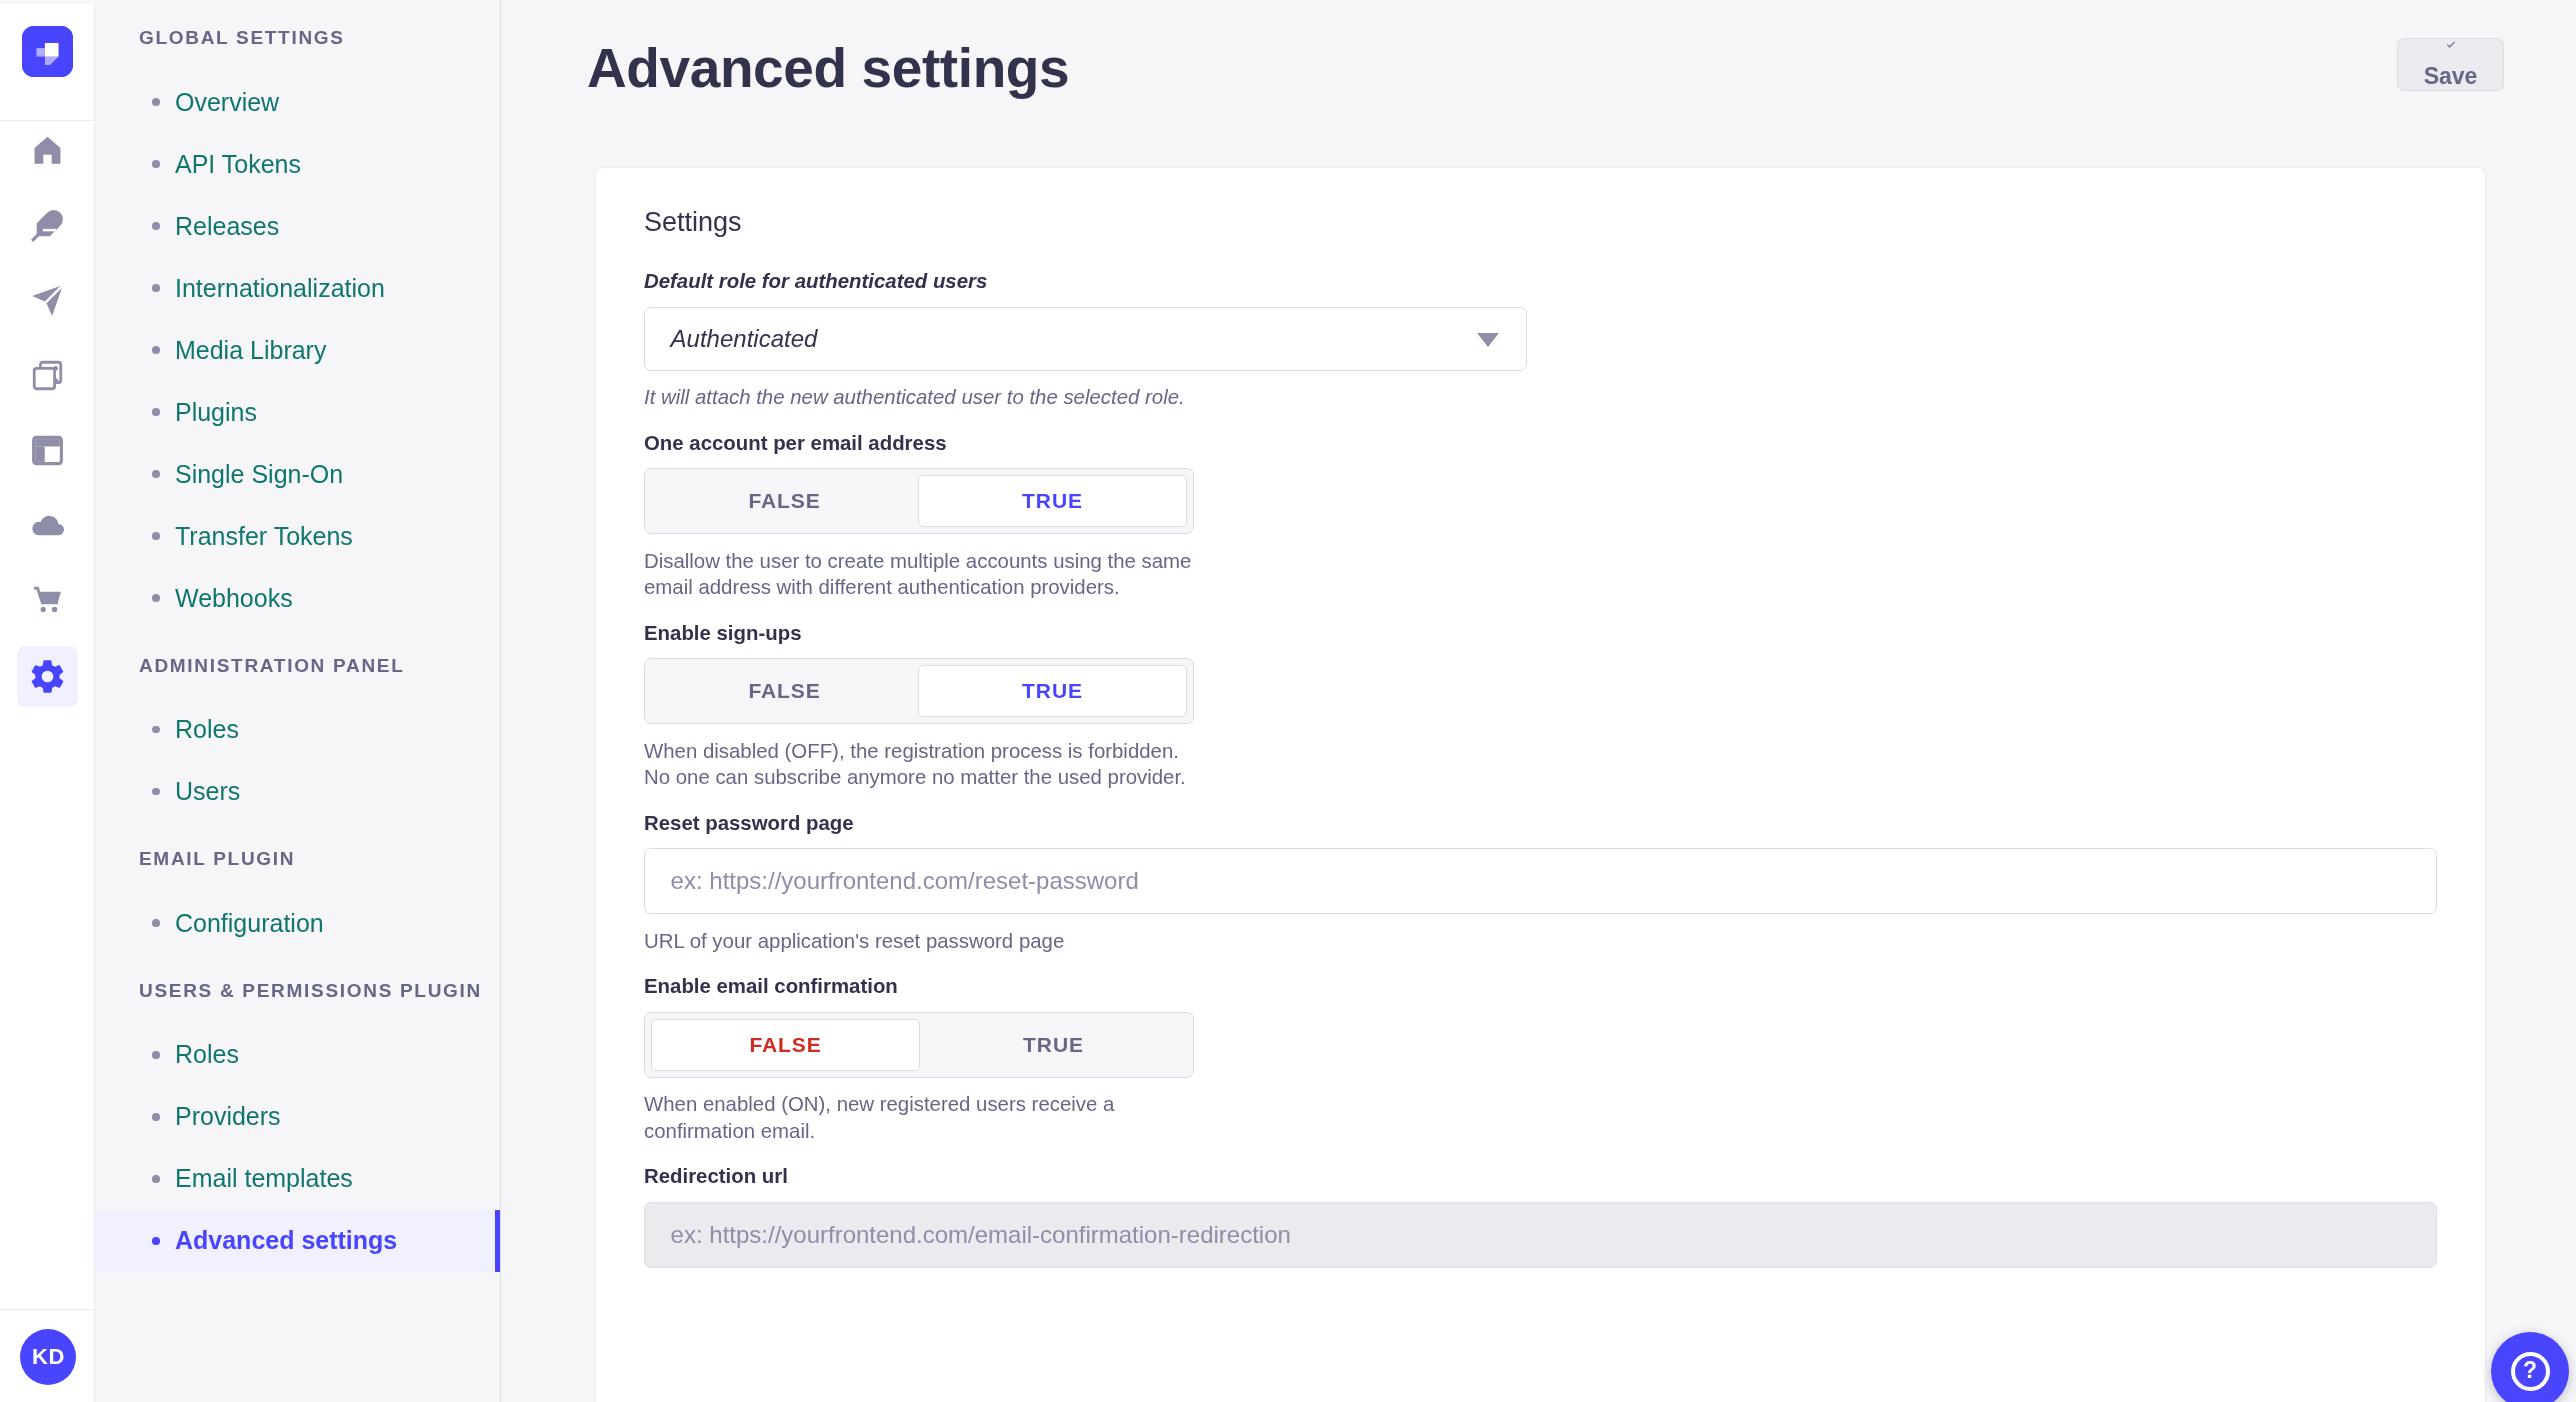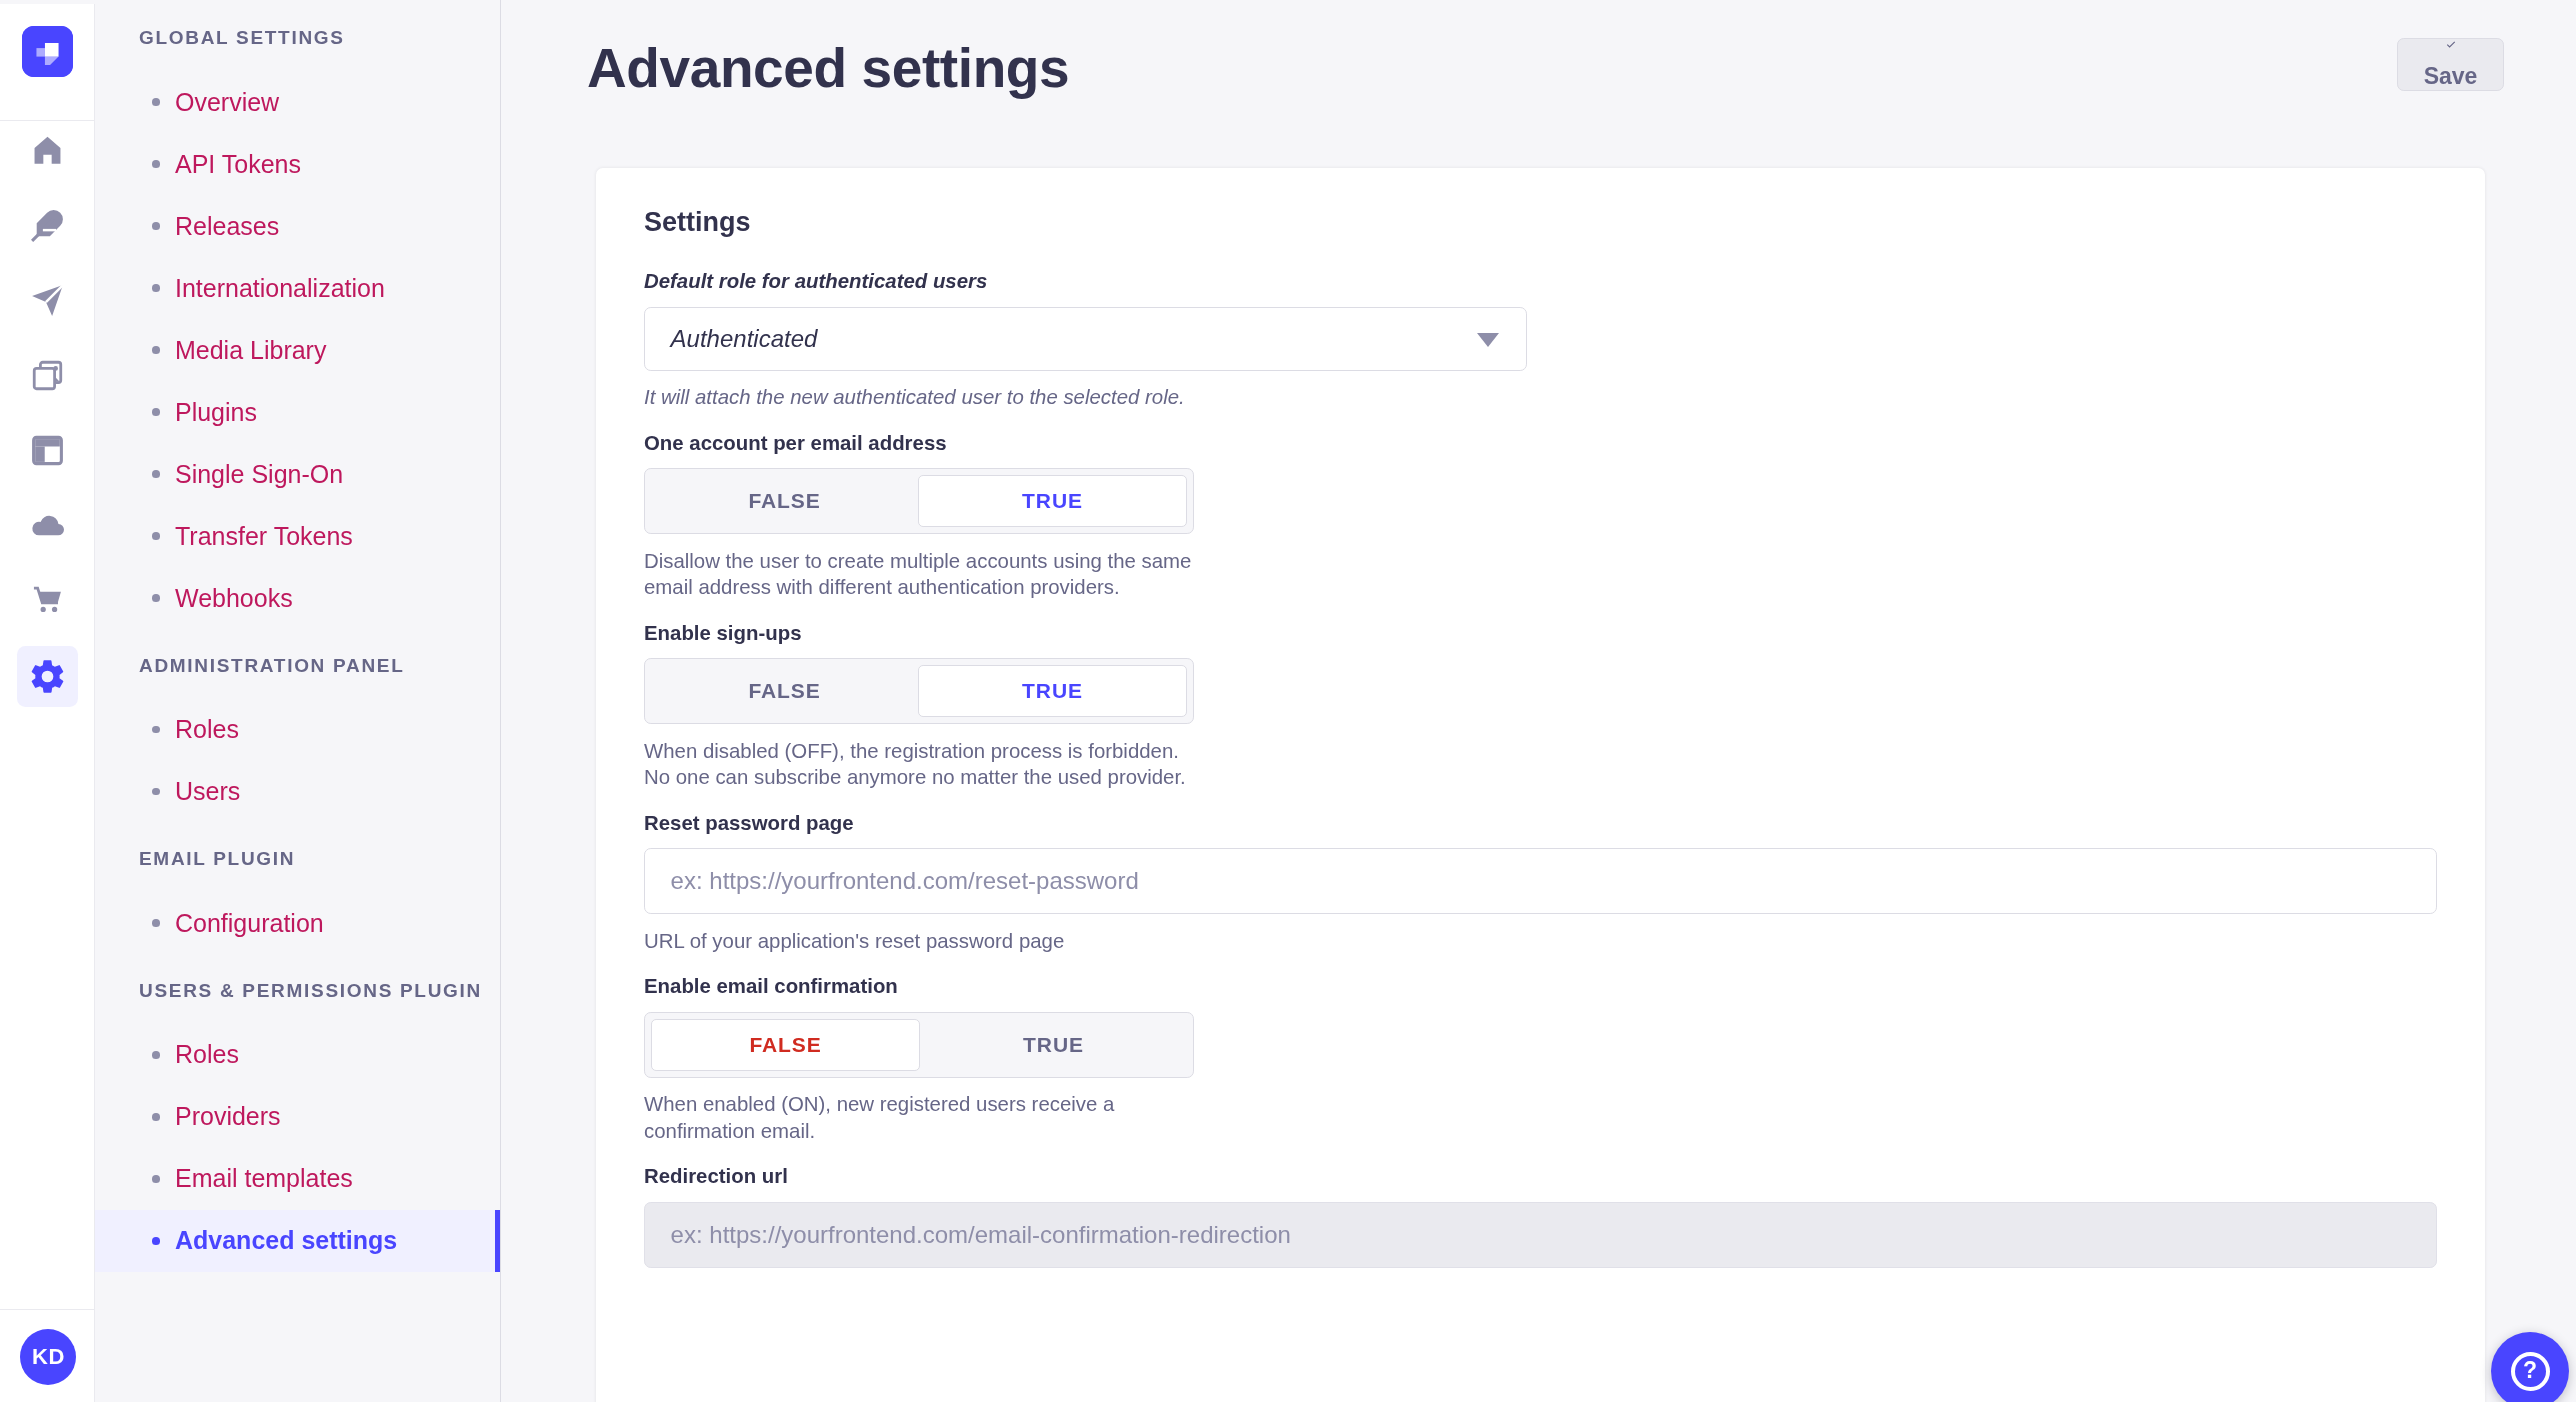--- a/index.html
+++ b/index.html
@@ -16,34 +16,34 @@
   .rail-icon-active-box svg { width:39px; height:39px; }
   .avatar { position:absolute; left:20.4px; top:1325px; width:56px; height:56px; border-radius:50%; background:#4945ff; color:#fff; display:flex; align-items:center; justify-content:center; font-size:22px; font-weight:700; letter-spacing:0.4px; }
 
   
   .sidebar { position:absolute; left:95px; top:0; width:406px; height:1402px; background:#f6f6f9; border-right:0.9px solid #dcdce4; overflow:hidden; }
   .nav-section-title { margin:25.6px 0 0 44px; font-size:19px; font-weight:700; letter-spacing:1.7px; color:#666687; }
   .nav-section-title.first { margin-top:27px; }
   .nav-list { margin-top:22px; }
   .nav-item { position:relative; height:62px; display:flex; align-items:center; padding-left:57px; cursor:default; }
   .nav-item .bullet { width:7.7px; height:7.7px; border-radius:50%; background:#8e8ea9; margin-right:15.3px; flex:none; }
-  .nav-item .nav-label { font-size:25px; color:#be185d; }
+  .nav-item .nav-label { font-size:25px; color:#0f766e; }
   .nav-item.active { background:#f0f0ff; }
   .nav-item.active .bullet { background:#4945ff; }
   .nav-item.active .nav-label { color:#4945ff; font-weight:700; }
   .nav-item.active::after { content:""; position:absolute; right:0; top:0; bottom:0; width:5.1px; background:#4945ff; }
 
   
   .main { position:absolute; left:502px; top:0; right:0; height:1402px; background:#f6f6f9; }
   .page-title { position:absolute; left:85px; top:36px; font-size:55px; font-weight:700; color:#32324d; letter-spacing:-0.4px; }
   .save-btn { position:absolute; right:72px; top:38px; height:53px; padding:0 25.6px; background:#eaeaef; border:0.9px solid #dcdce4; border-radius:6.8px; display:flex; align-items:center; gap:12.8px; font-size:23px; font-weight:600; color:#666687;flex-direction:column; }
   .save-btn svg { width:22px; height:22px; }
 
   .card { position:absolute; left:94px; top:168px; width:1889px; height:1329px; background:#ffffff; border-radius:6.8px; box-shadow:0 0.9px 3.4px rgba(33,33,52,0.1); padding:0 48px; }
-  .card-heading { padding-top:39px; font-size:27px; font-weight:700; color:#32324d; }
+  .card-heading { padding-top:39px; font-size:27px; font-weight:400; color:#32324d; }
 
   .field { margin-top:20px; }
   .field.first { margin-top:31px;font-style:italic; }
   .field-label { font-size:20.4px; font-weight:700; color:#32324d; line-height:25.6px; }
   .hint { margin-top:13.6px; font-size:20.4px; color:#666687; line-height:26.4px; }
   .hint.narrow { max-width:558px; }
 
   .select-box { margin-top:12px; position:relative; width:883px; height:64px; background:#fff; border:0.9px solid #dcdce4; border-radius:6.8px; display:flex; align-items:center; padding-left:25.6px; }
   .select-value { font-size:24px; color:#32324d; }
   .select-caret { position:absolute; right:27px; top:50%; margin-top:-6px; width:0; height:0; border-left:11px solid transparent; border-right:11px solid transparent; border-top:14.5px solid #8e8ea9; }

